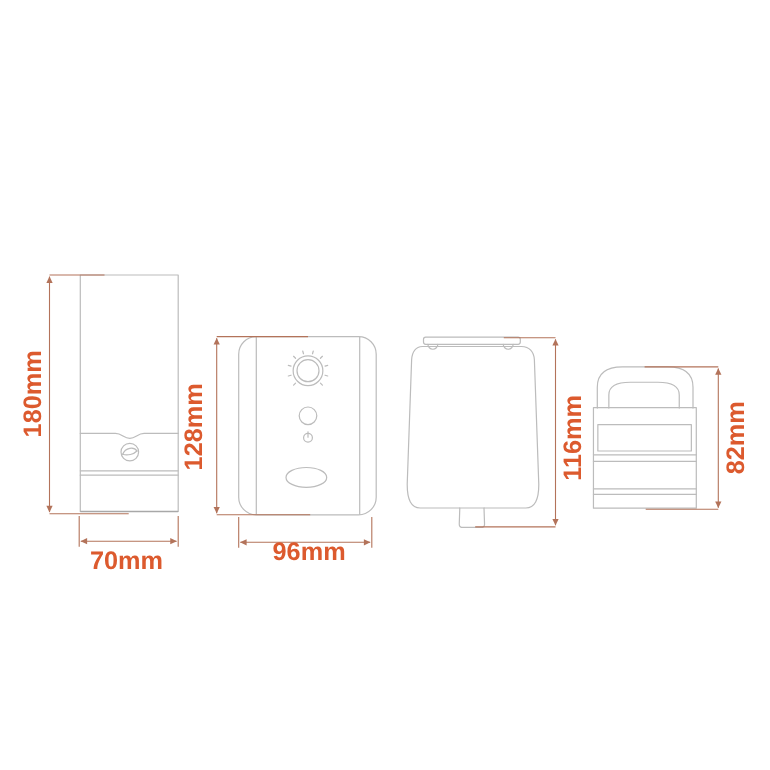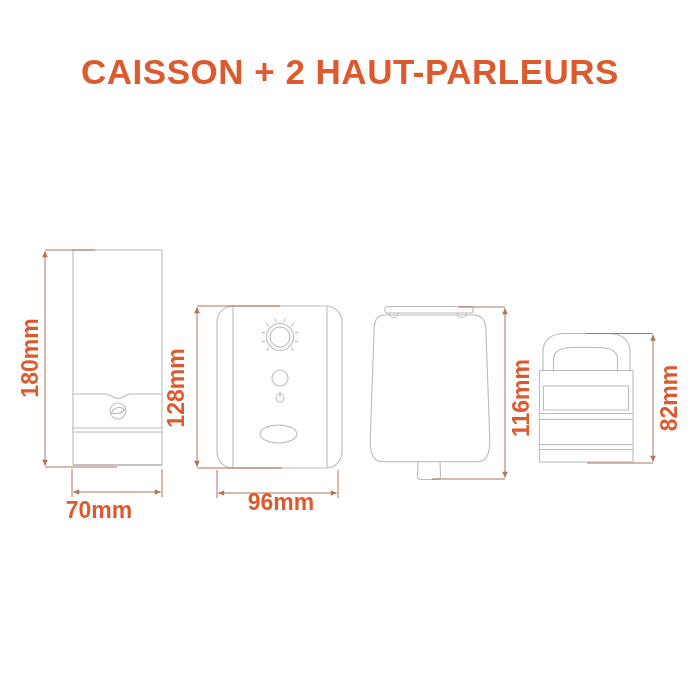--- a/index.html
+++ b/index.html
@@ -19,21 +19,20 @@
     position:absolute;color:#DC5A2E;font-size:23px;font-weight:800;
     white-space:nowrap;transform:translate(-50%,-50%);line-height:1;
   }
   .dimlabel.vert{transform:translate(-50%,-50%) rotate(-90deg);}
 </style>
 </head>
 <body>
 
 <div id="canvas">
 
-  <div id="title">CAISSON + 2 HAUT-PARLEURS</div>
 
   <svg width="700" height="700" viewBox="0 0 700 700">
     <defs>
       <marker id="arr" viewBox="0 0 10 10" refX="8.6" refY="5" markerWidth="7.5" markerHeight="7.5" orient="auto-start-reverse">
         <path d="M1,1.2 L9,5 L1,8.8 Z" fill="#B3735A"></path>
       </marker>
     </defs>
 
     <g>
       <rect class="draw" x="73" y="250" width="89" height="215"></rect>
@@ -107,21 +106,21 @@
       <path class="draw" d="M539.5,449.5 H633"></path>
     </g>
     <g>
       <path class="dim" d="M586,333.5 H653"></path>
       <path class="dim" d="M587,463 H653"></path>
       <path class="dim" d="M653,335 V461.5" marker-start="url(#arr)" marker-end="url(#arr)"></path>
     </g>
   </svg>
 
   <div class="dimlabel vert" style="left:30px;top:358px">180mm</div>
-  <div class="dimlabel" style="left:99px;top:510px">70mm</div>
+  <div class="dimlabel" style="left:115px;top:510px">70mm</div>
 
   <div class="dimlabel vert" style="left:176px;top:388px">128mm</div>
   <div class="dimlabel" style="left:281px;top:502px">96mm</div>
 
   <div class="dimlabel vert" style="left:521px;top:398px">116mm</div>
 
   <div class="dimlabel vert" style="left:669px;top:398px">82mm</div>
 
 </div>
 

